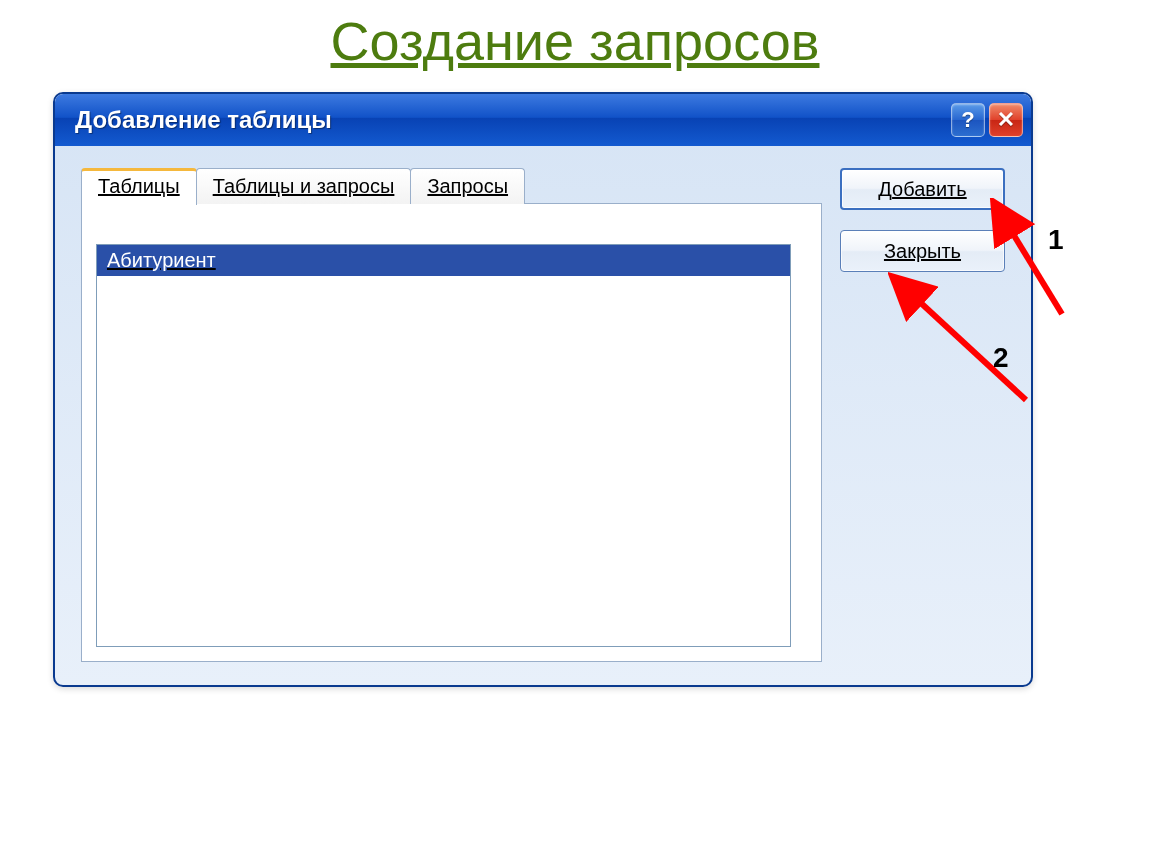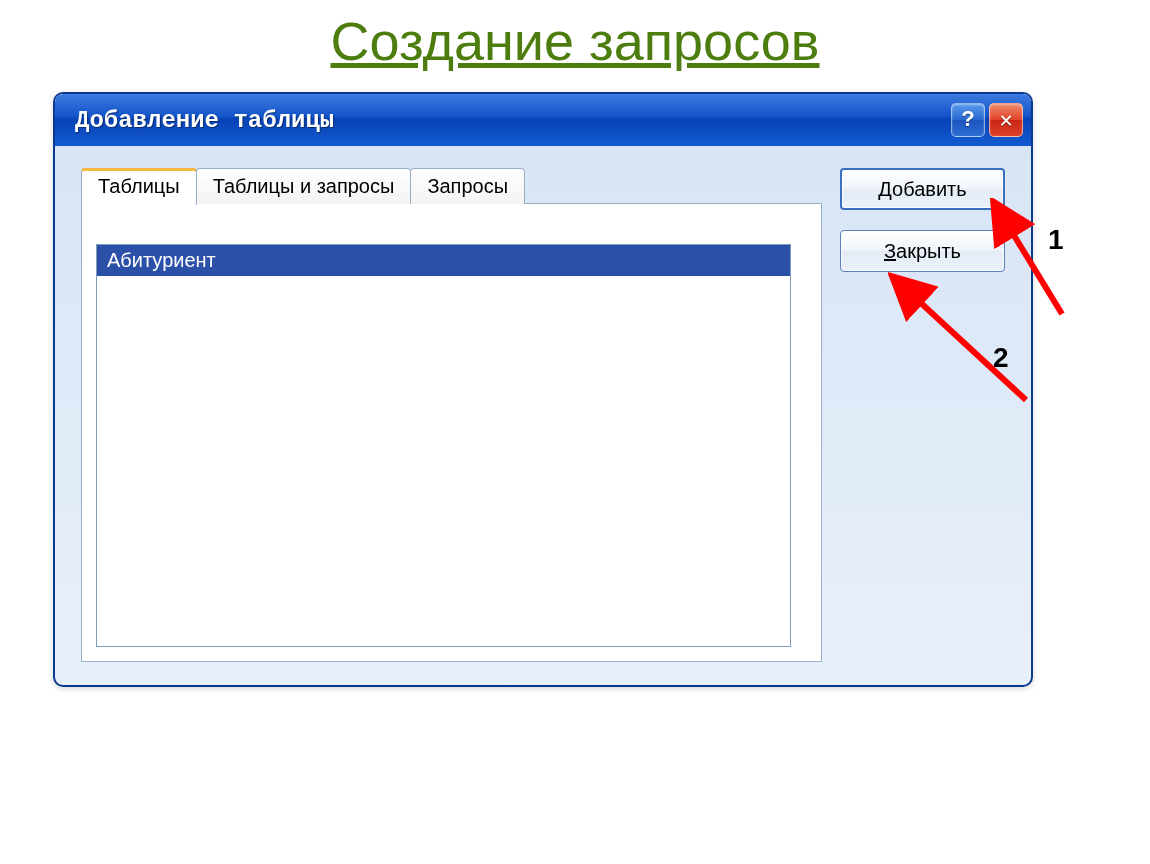--- a/index.html
+++ b/index.html
@@ -39,21 +39,20 @@
     }
 
     .titlebar {
       height: 52px;
       background: linear-gradient(to bottom, #3d7ae0 0%, #1152c8 45%, #0842b4 46%, #135ad0 100%);
       display: flex;
       align-items: center;
       padding: 0 8px 0 20px;
       border-top-left-radius: 8px;
       border-top-right-radius: 8px;
-      font-family: Liberation Mono, monospace;
     }
 
     .titlebar-text {
       color: #ffffff;
       font-size: 24px;
       font-weight: bold;
       text-shadow: 1px 1px 1px rgba(0,0,0,0.4);
       flex: 1;
     }
 
@@ -81,20 +80,21 @@
       font-size: 22px;
       text-shadow: 0 1px 1px rgba(0,0,0,0.4);
     }
 
     
     .client {
       padding: 22px 26px 22px 26px;
       height: calc(100% - 52px);
       display: flex;
       gap: 18px;
+      text-decoration: underline;
     }
 
     
     .tab-panel {
       flex: 1;
       position: relative;
     }
 
     .tabs {
       display: flex;

